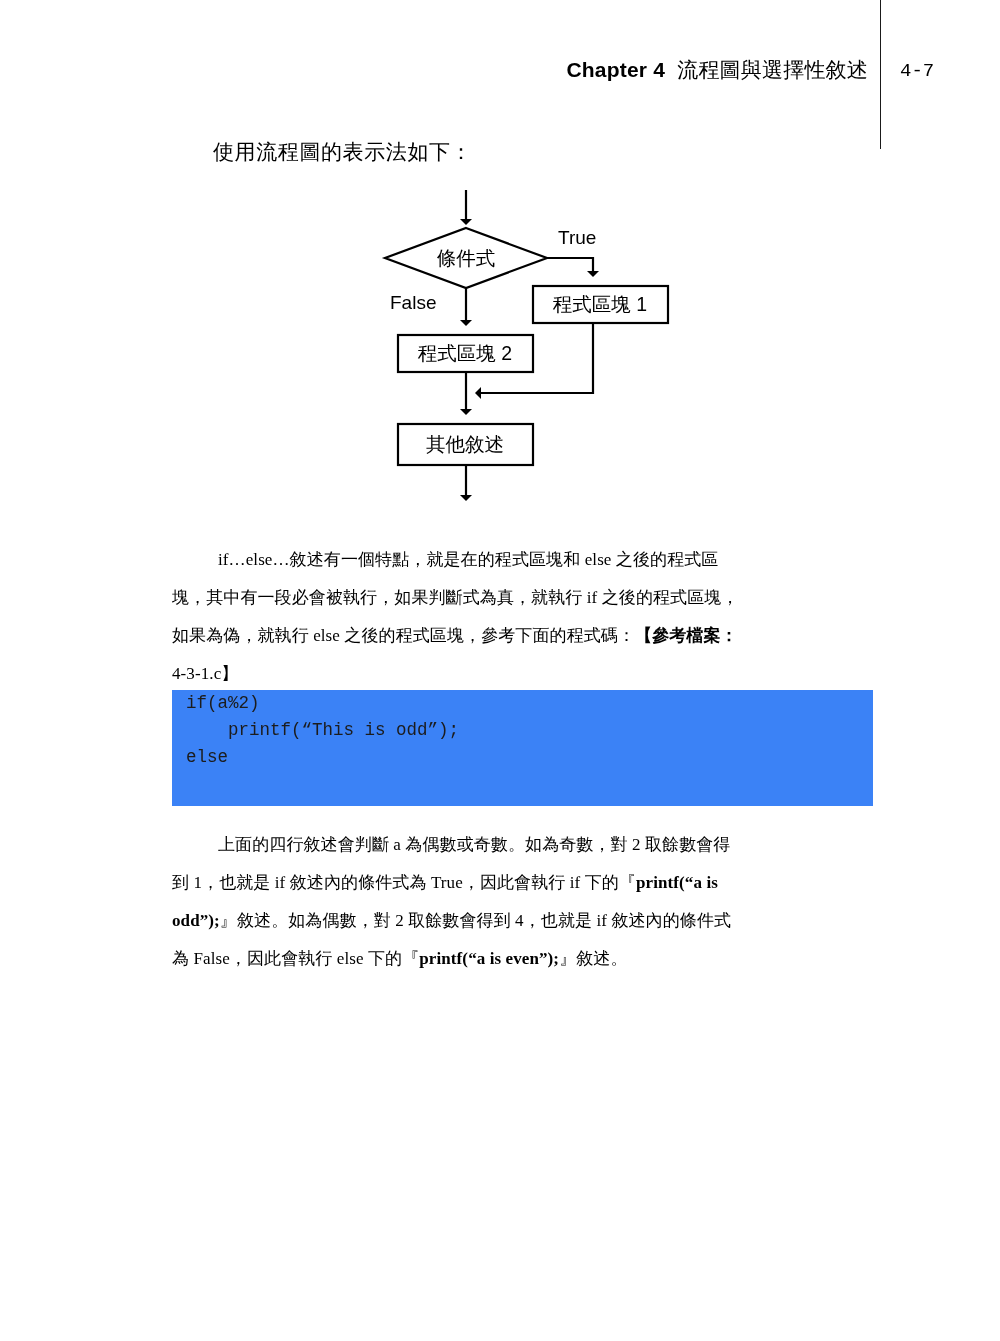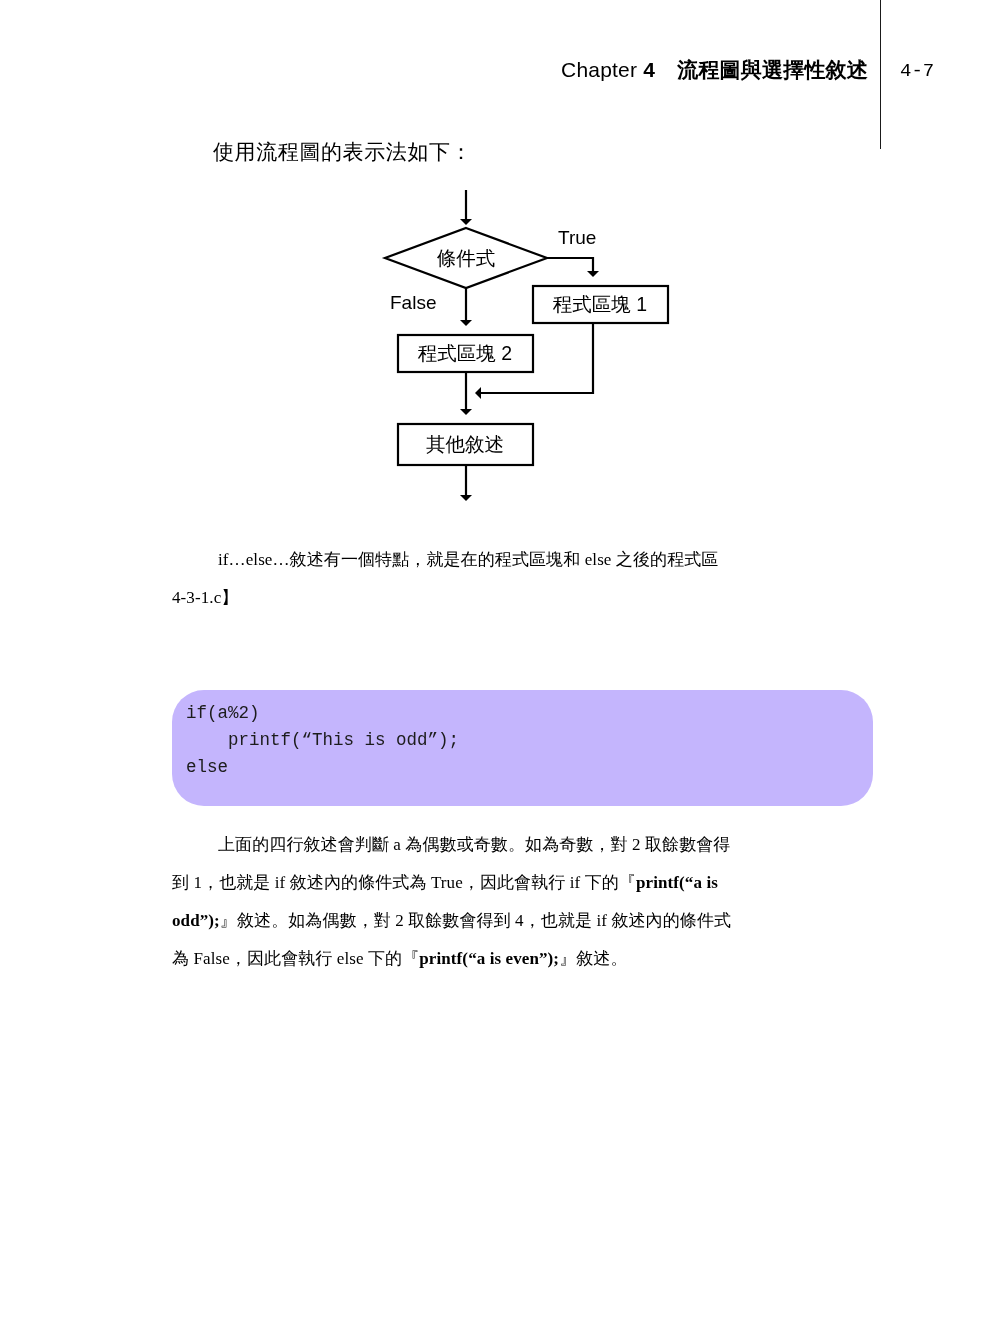--- a/index.html
+++ b/index.html
@@ -27,23 +27,23 @@
   .header-title {
     position: absolute;
     right: 132px;
     top: 0;
     font-family: "Liberation Sans", "DejaVu Sans", sans-serif;
     font-size: 21px;
     line-height: 28px;
     white-space: nowrap;
     letter-spacing: 0.2px;
   }
-  .header-title .chap-word { font-weight: 400; text-align: center; }
+  .header-title .chap-word { font-weight: 700; text-align: center; }
   .header-title .chap-num { font-weight: 700; }
-  .header-title .chap-zh { margin-left: 16px; font-weight: 700; }
+  .header-title .chap-zh { margin-left: 6px; font-weight: 400; }
   .header-rule {
     position: absolute;
     left: 880px;
     top: -56px;
     width: 1px;
     height: 149px;
     background: #1a1a1a;
   }
   .header-pageno {
     position: absolute;
@@ -82,24 +82,23 @@
   #para-ifelse { top: 541px; }
   #para-explain { top: 826px; }
 
   
   .code-block {
     position: absolute;
     left: 172px;
     top: 690px;
     width: 701px;
     height: 116px;
-    background: #c4b5fd;
-    padding: 10px 0 8px 14px;
+    background: #3b82f6;
+    padding: 0 0 8px 14px;
     box-sizing: border-box;
-    border-radius: 32px;
   }
   .code-block .code-line {
     font-family: "Liberation Mono", "DejaVu Sans Mono", monospace;
     font-size: 17.5px;
     line-height: 27px;
     white-space: pre;
     color: #1c1c1c;
   }
 
   
@@ -188,20 +187,22 @@
     </g>
 
     <g>
       <line x1="136" y1="287" x2="136" y2="320" stroke="#000000" stroke-width="2.2" marker-end="url(#arrowDown)"></line>
     </g>
   </svg>
 </div>
 
 <div class="para" id="para-ifelse">
   <span class="ln indent">if…else…敘述有一個特點，就是在的程式區塊和 else 之後的程式區</span>
+  <span class="ln">塊，其中有一段必會被執行，如果判斷式為真，就執行 if 之後的程式區塊，</span>
+  <span class="ln"><span>如果為偽，就執行 else 之後的程式區塊，參考下面的程式碼：</span><b>【參考檔案：</b></span>
   <span class="ln">4-3-1.c】</span>
 </div>
 
 <div class="code-block">
   <div class="code-line">if(a%2)</div>
   <div class="code-line">    printf(“This is odd”);</div>
   <div class="code-line">else</div>
 </div>
 
 <div class="para" id="para-explain">

